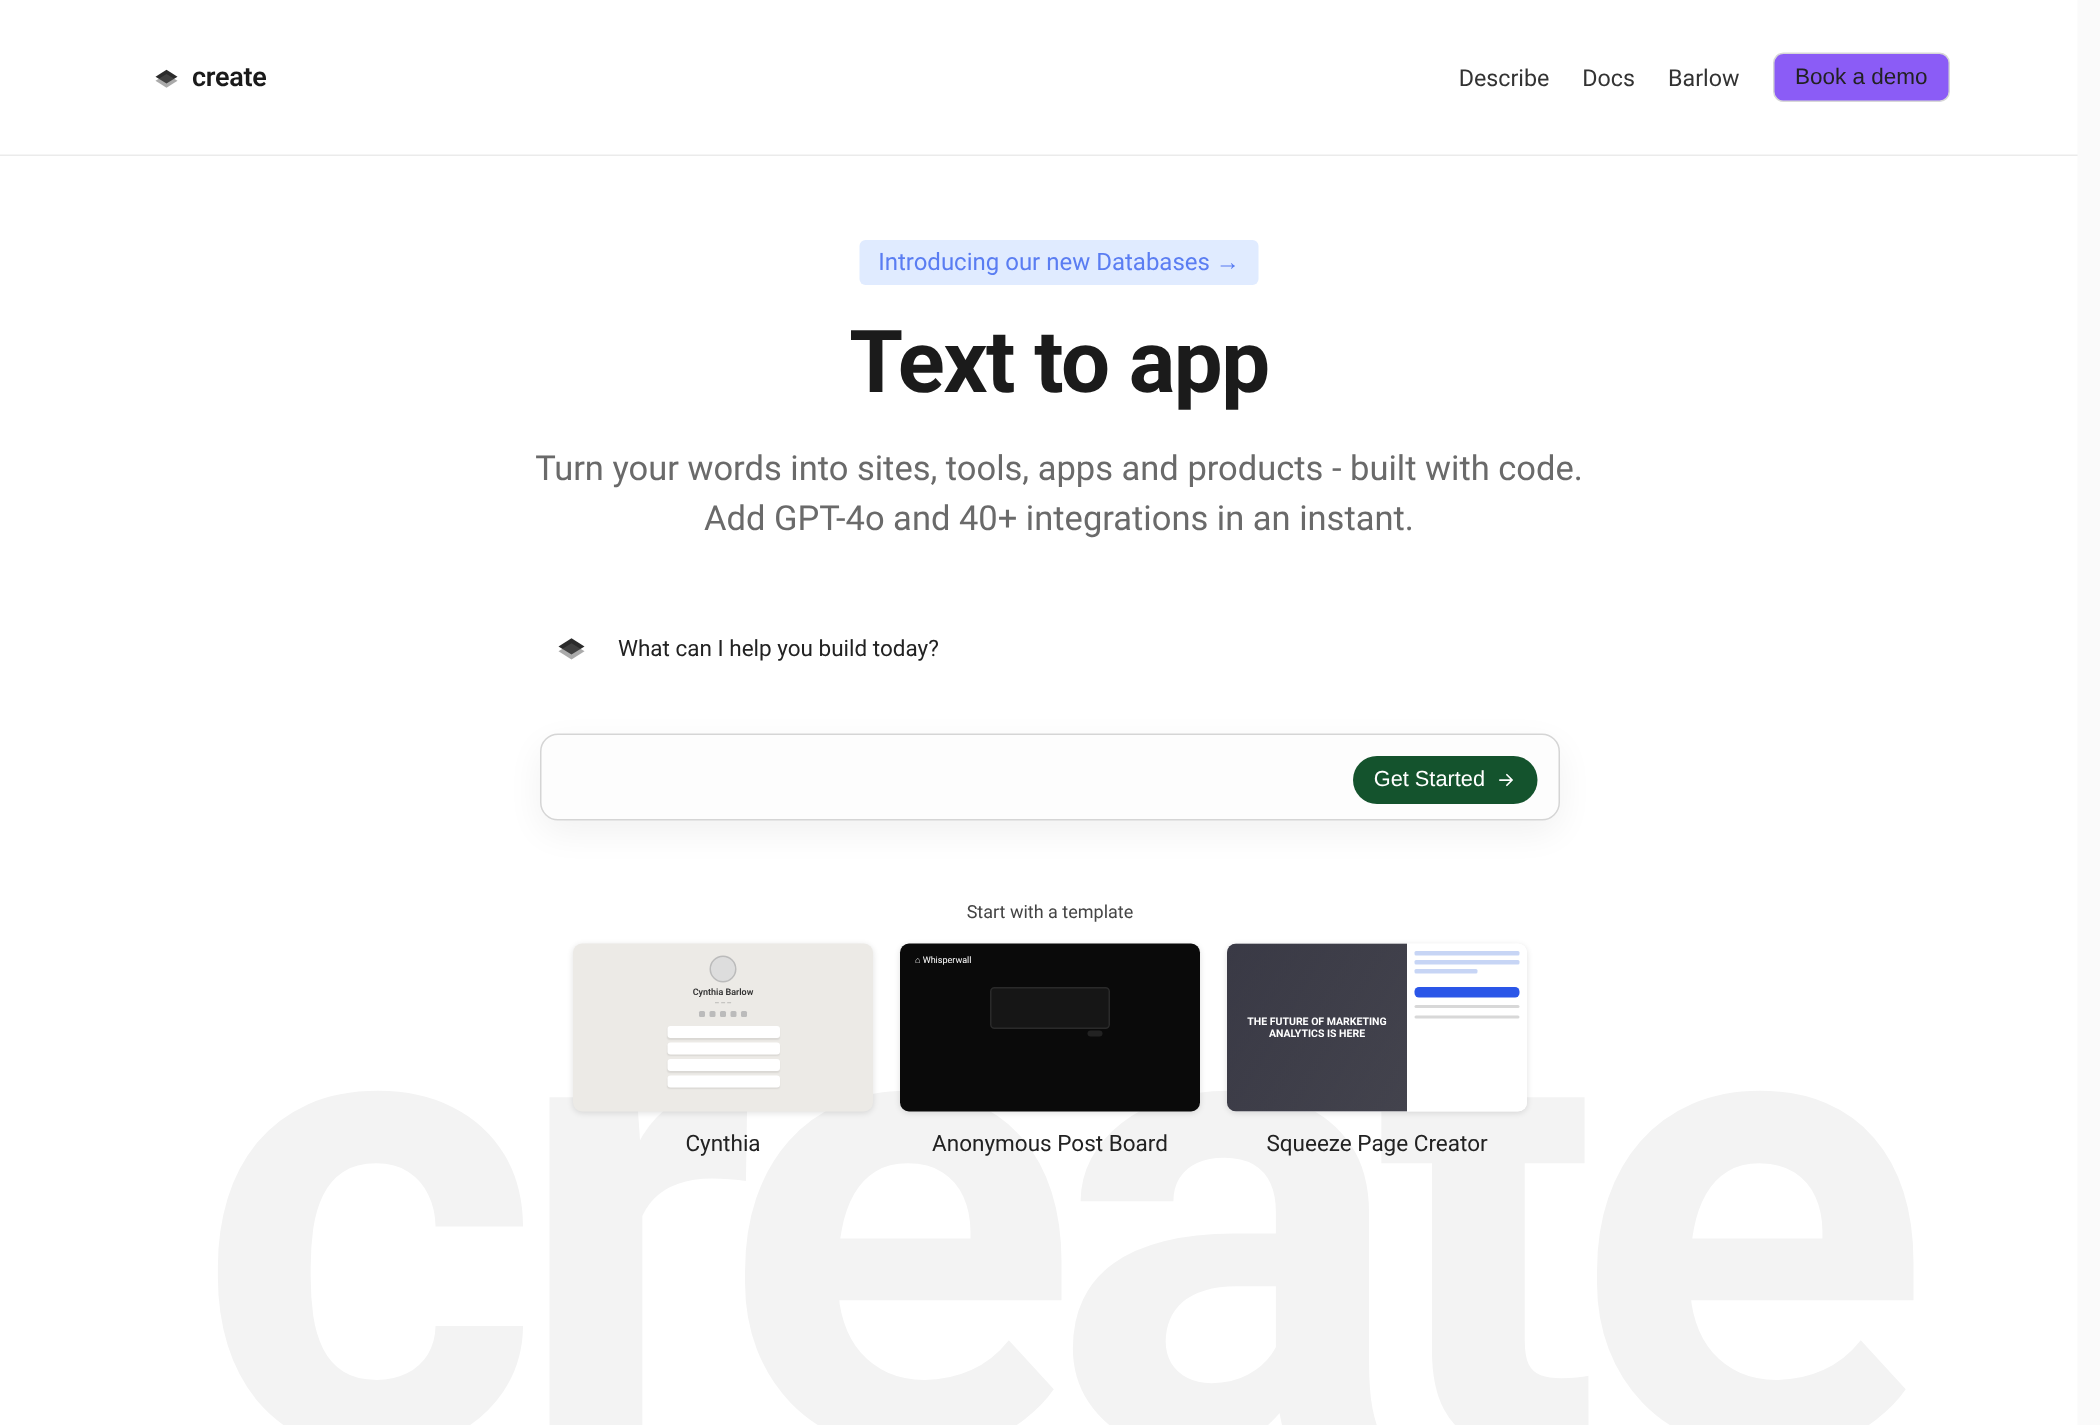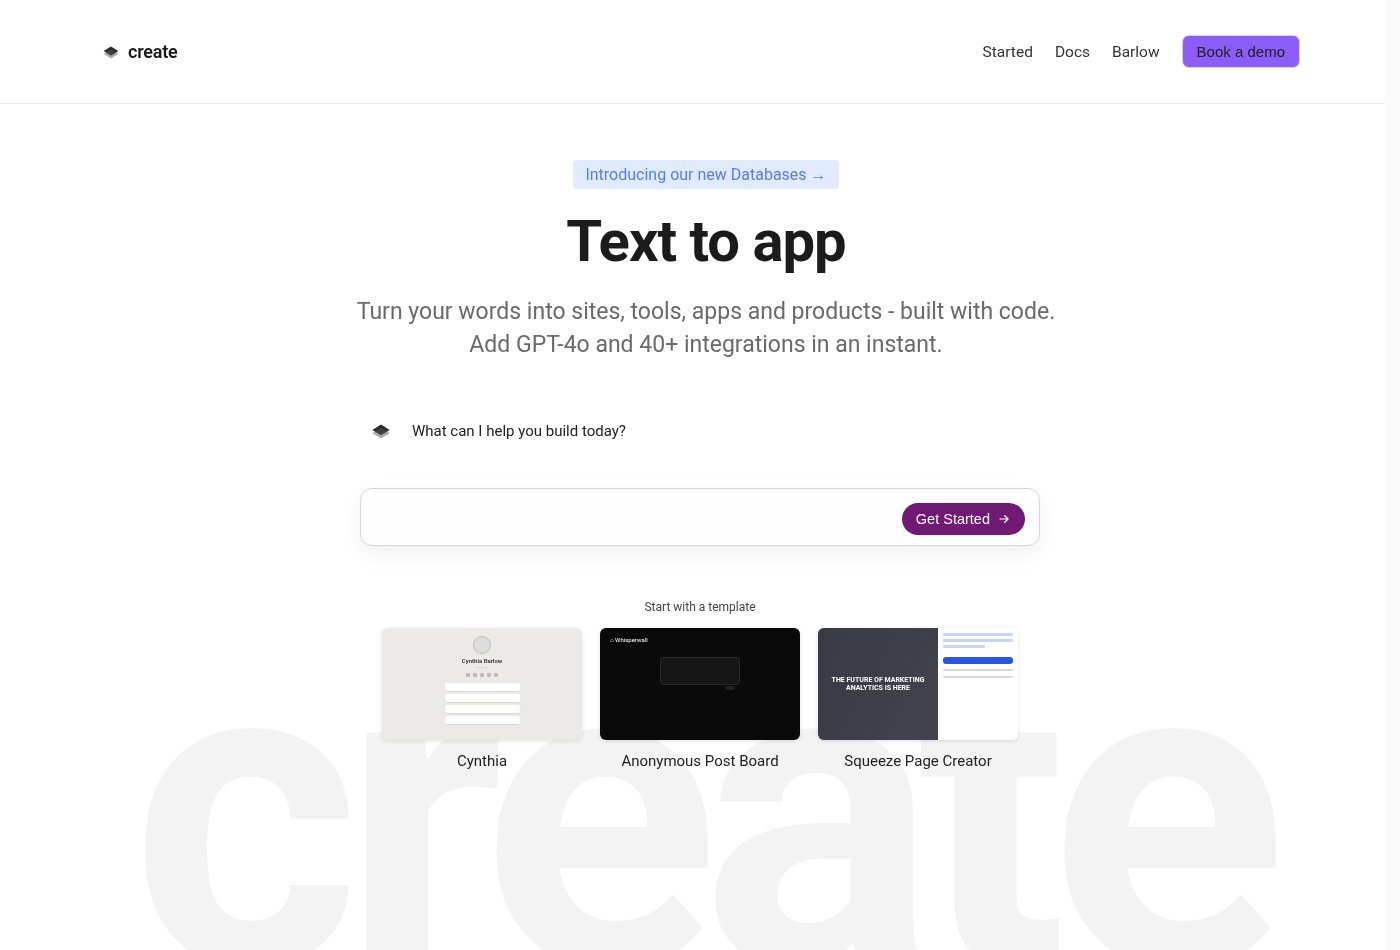--- a/index.html
+++ b/index.html
@@ -129,21 +129,21 @@
     font-family: inherit;
     height: 40px;
     color: #333;
   }
   .input-card textarea::placeholder { color: #9a9a9a; }
   .card-actions {
     display: flex;
     justify-content: flex-end;
   }
   .get-started {
-    background: #701a75;
+    background: #14532d;
     color: #fff;
     border: none;
     padding: 8px 14px;
     border-radius: 16px;
     font-size: 14.5px;
     display: flex;
     align-items: center;
     gap: 7px;
     cursor: pointer;
   }
@@ -286,21 +286,21 @@
   <div class="logo-group">
     <span class="logo-icon">
       <svg viewBox="0 0 24 24" width="22" height="22">
         <path d="M4 11 L12 6 L20 11 L12 16 Z" fill="#2b2b2b"></path>
         <path d="M4 14 L12 9 L20 14 L12 19 Z" fill="#555" opacity="0.5"></path>
       </svg>
     </span>
     <span class="logo-text">create</span>
   </div>
   <nav class="nav">
-    <a>Started</a>
+    <a>Describe</a>
     <a>Docs</a>
     <a>Barlow</a>
     <button class="demo-btn">Book a demo</button>
   </nav>
 </header>
 
 <section class="hero">
   <div class="banner">Introducing our new Databases →</div>
   <h1>Text to app</h1>
   <div class="sub">

